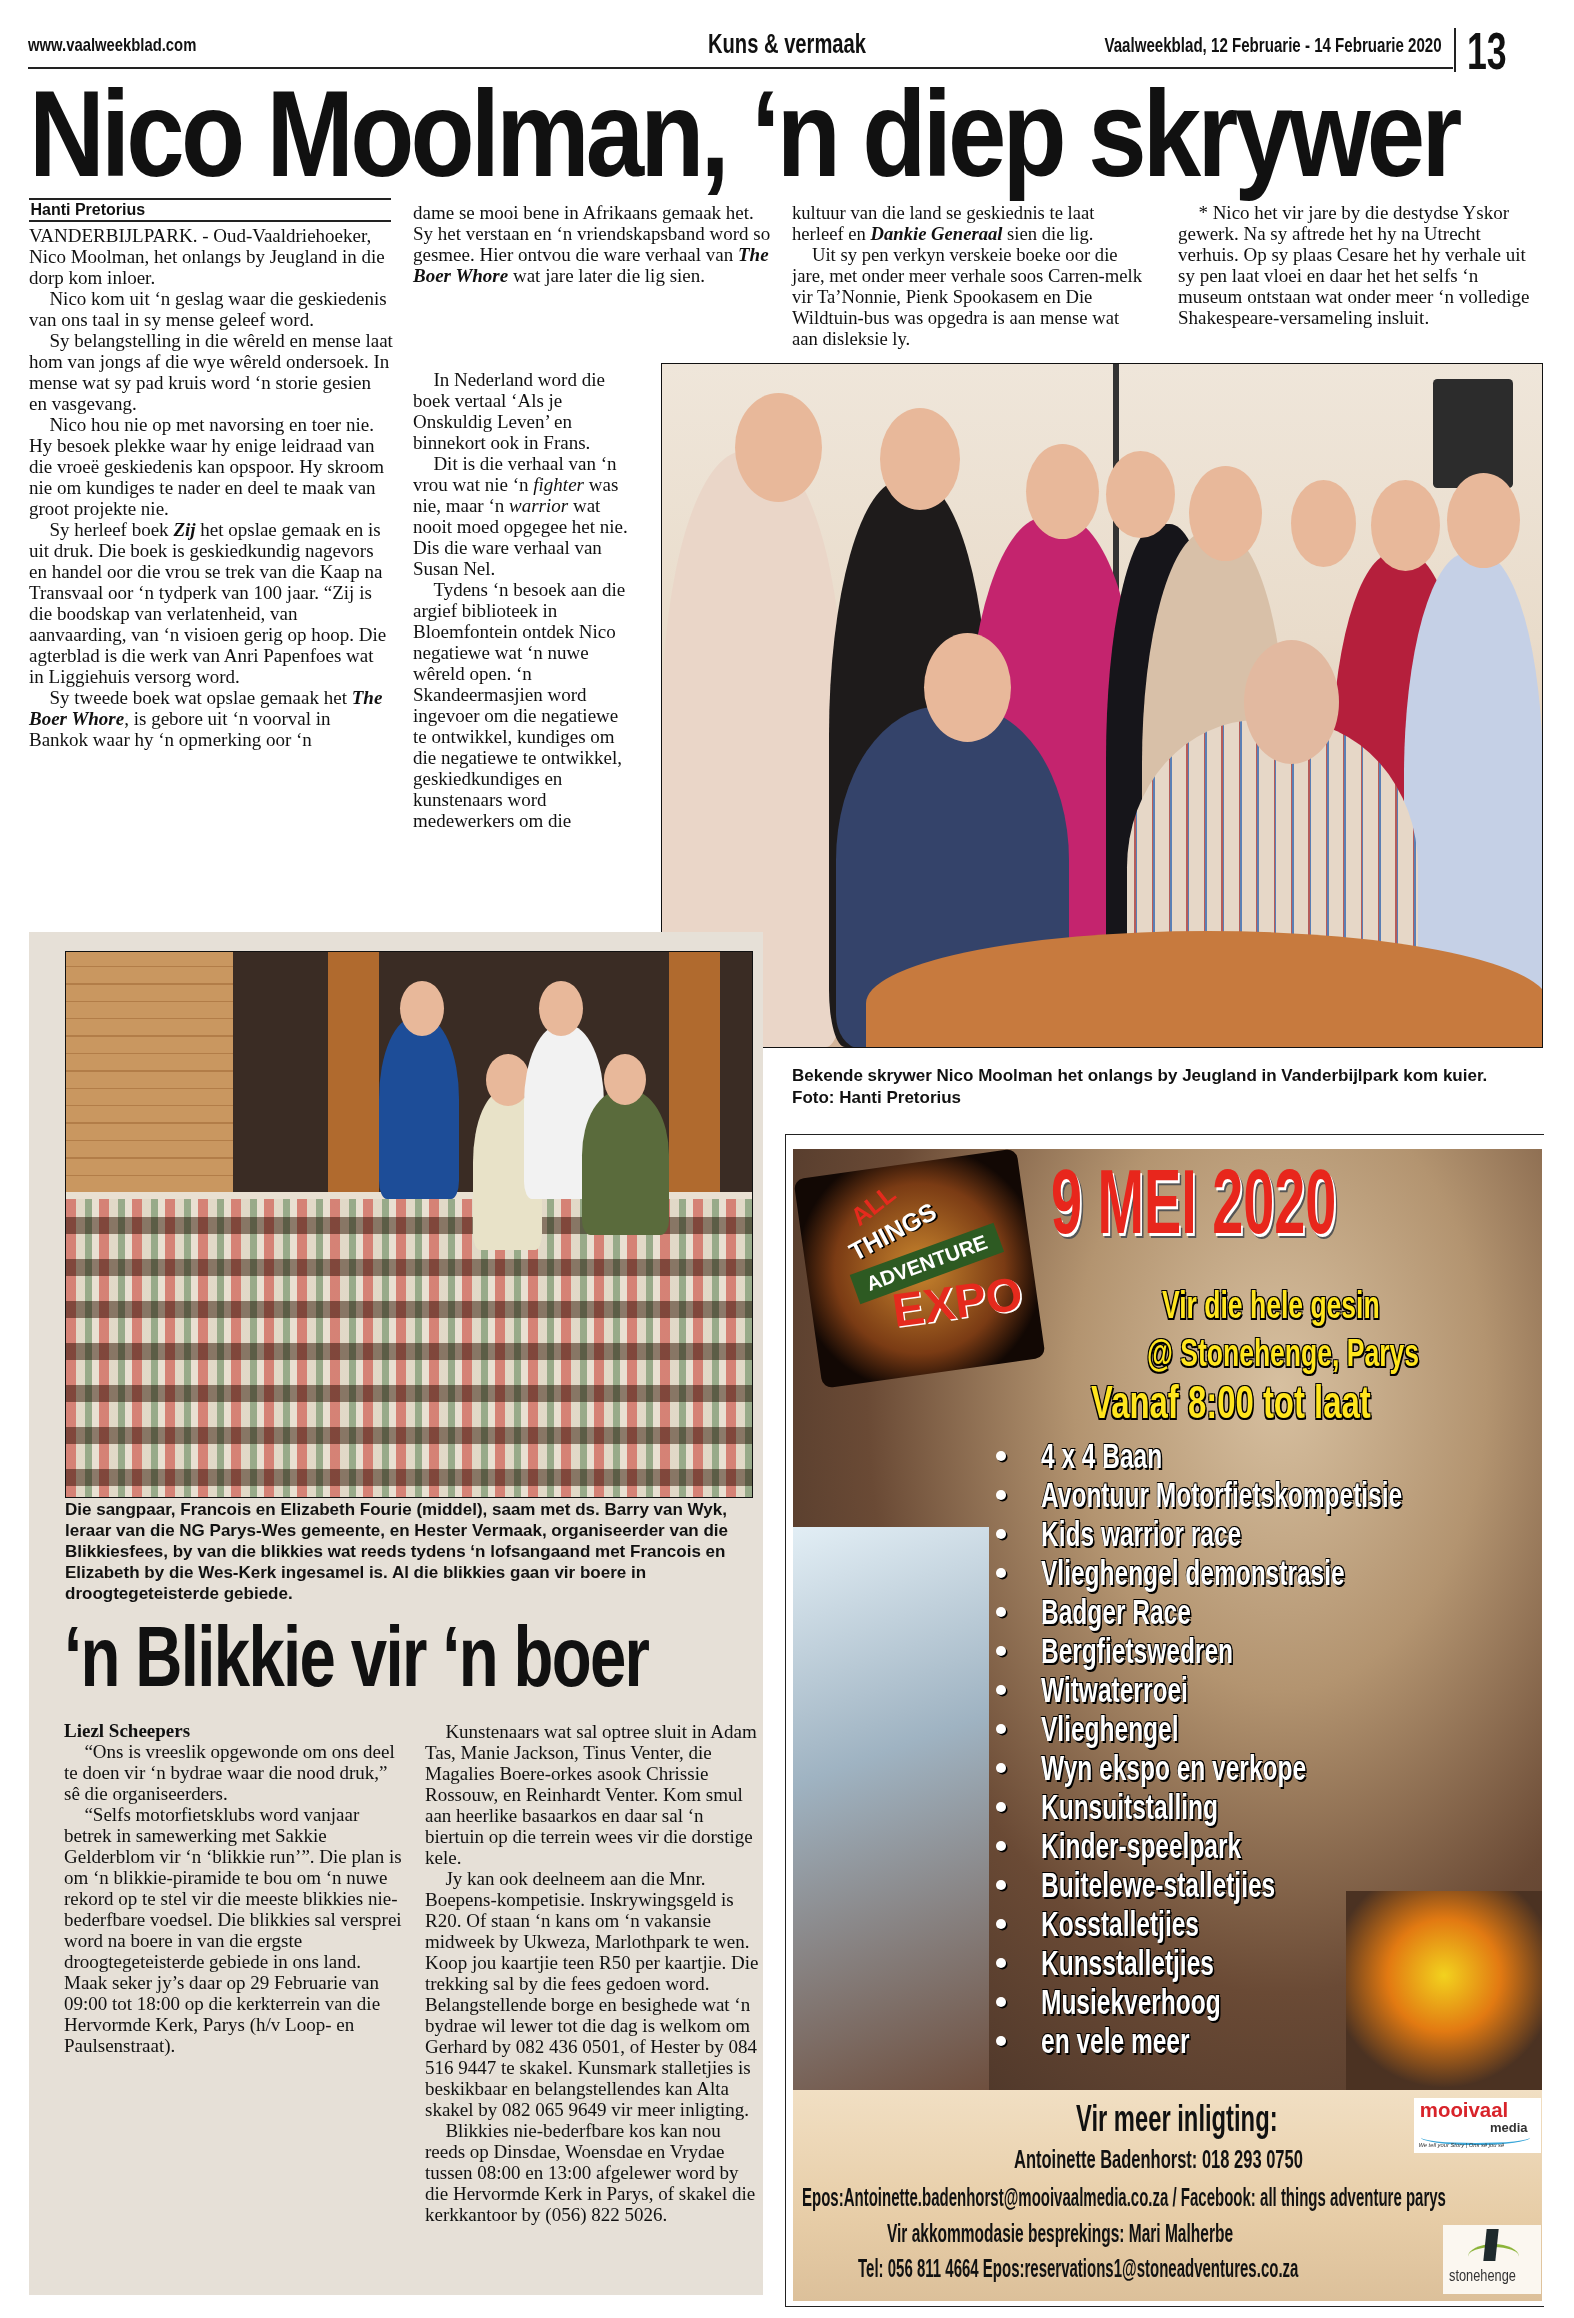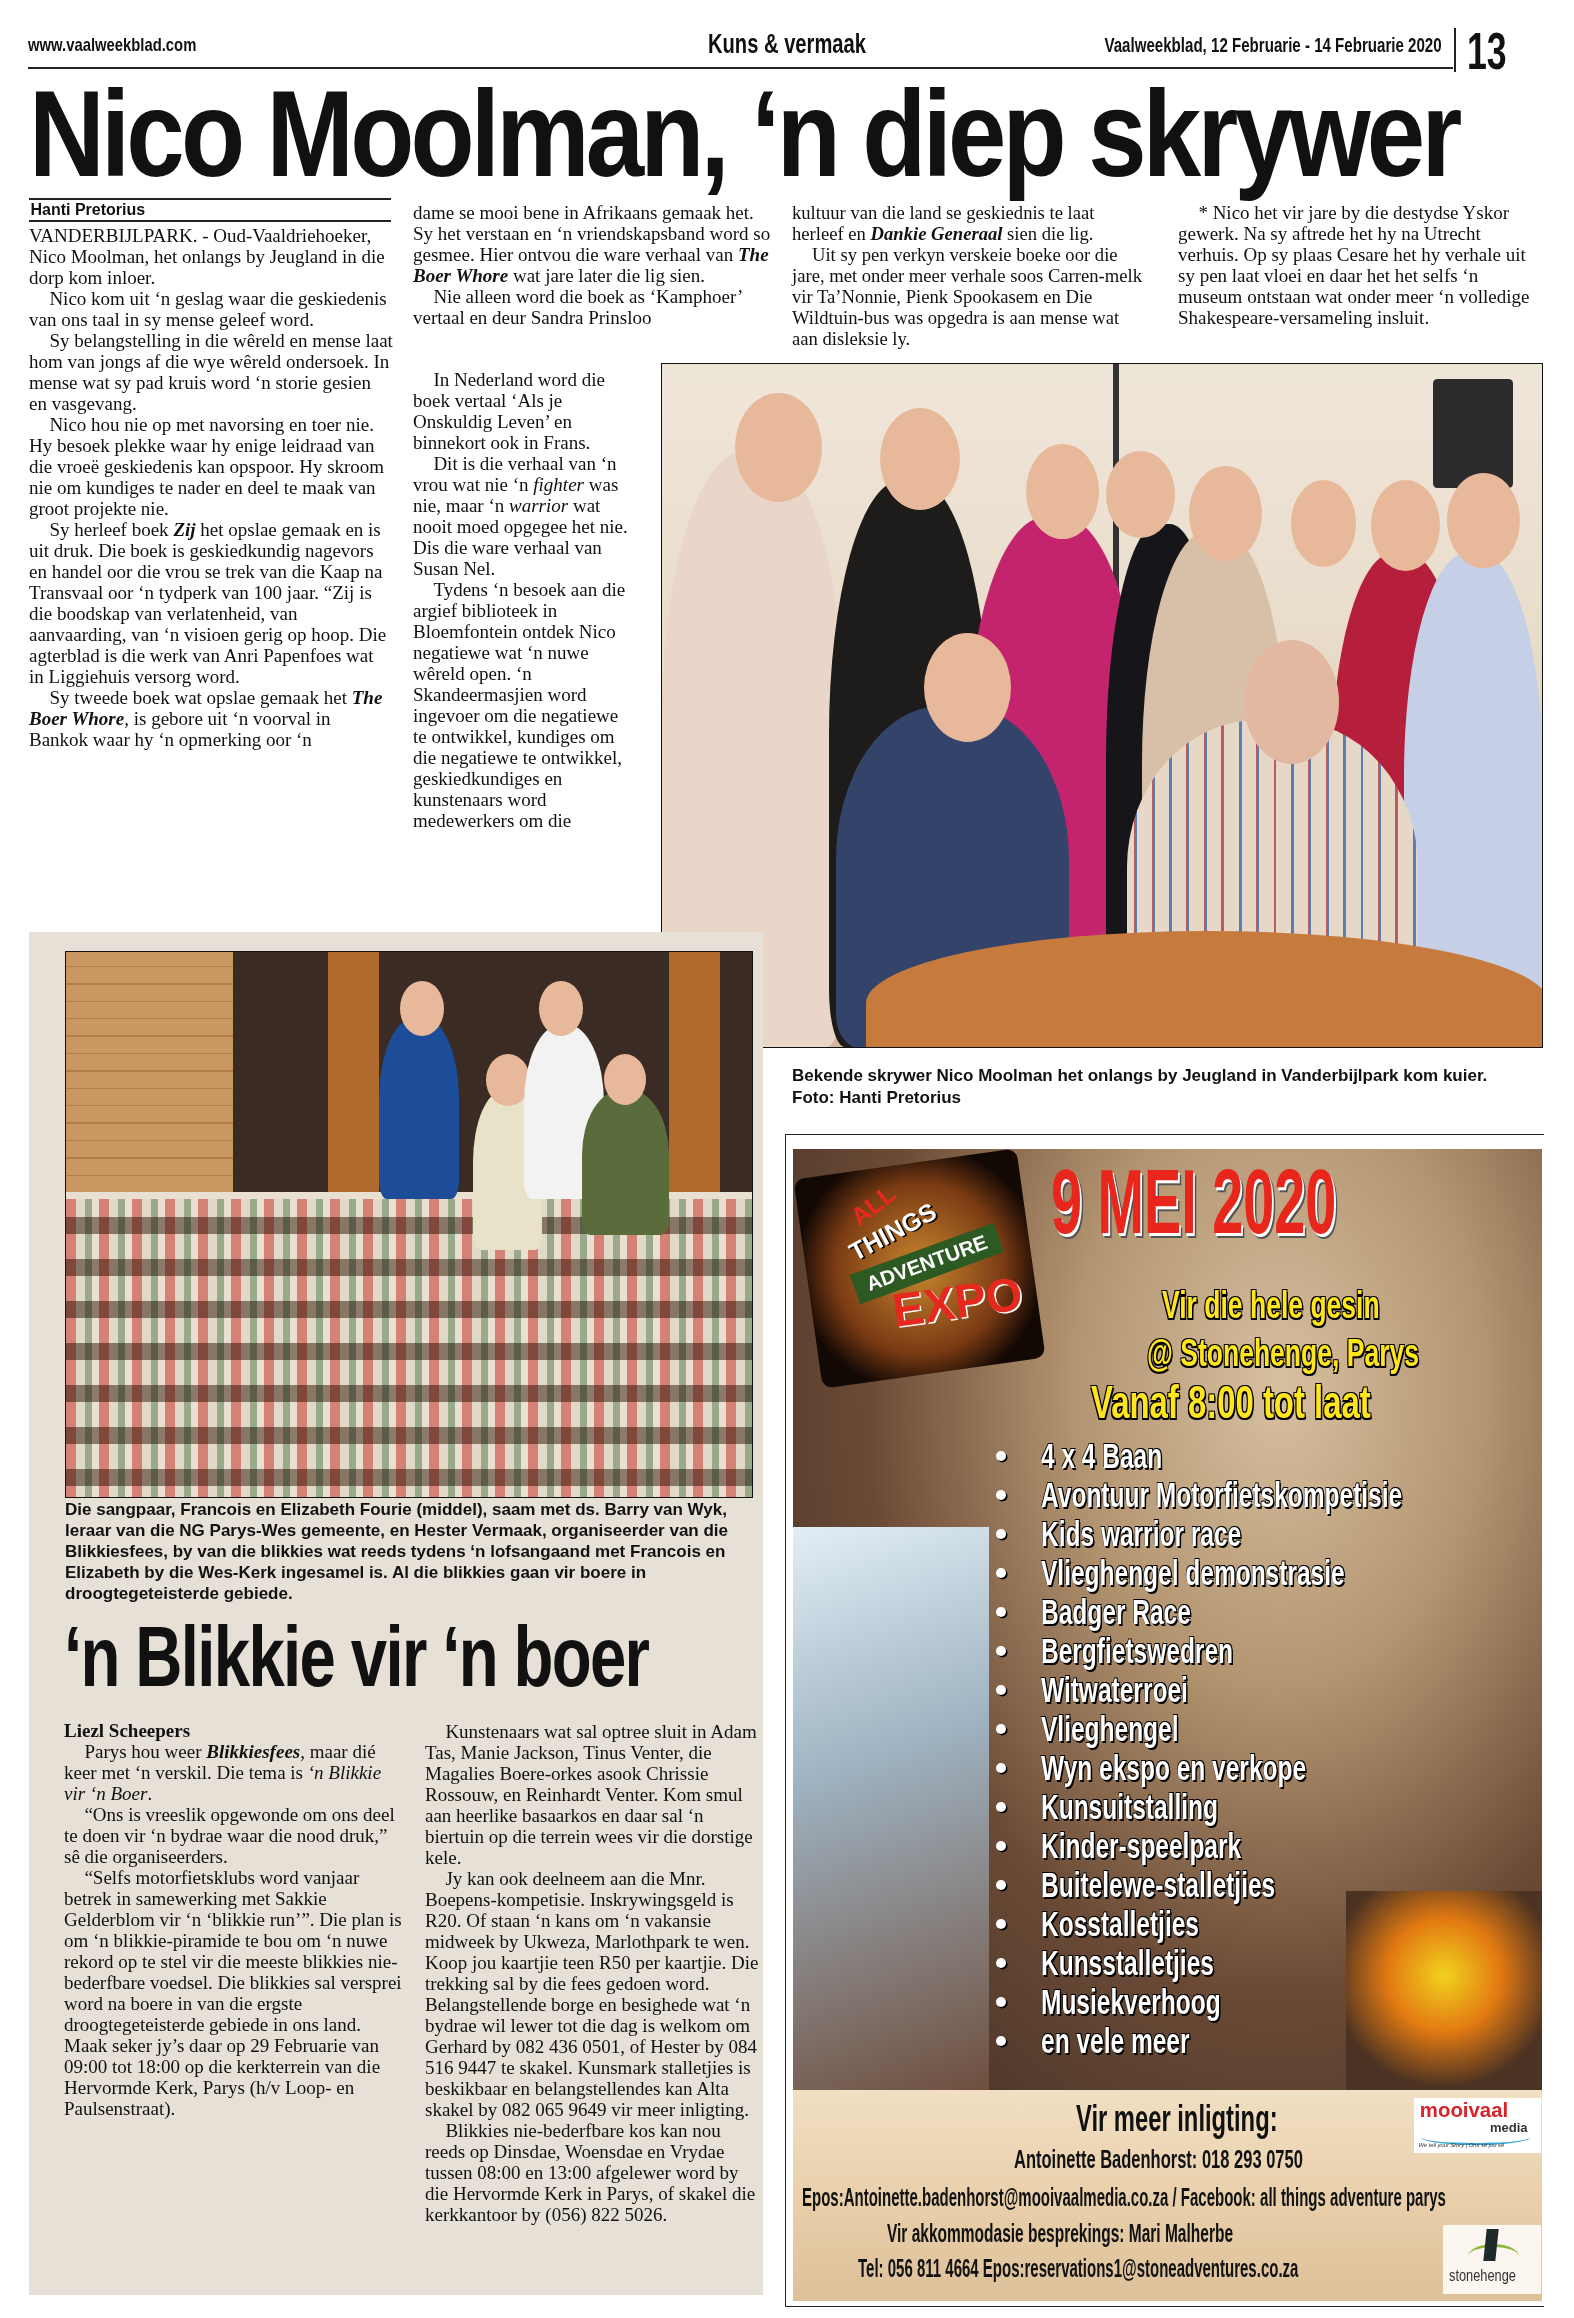--- a/index.html
+++ b/index.html
@@ -95,21 +95,20 @@
   <p class="noindent">VANDERBIJLPARK. - Oud-Vaaldriehoeker, Nico Moolman, het onlangs by Jeugland in die dorp kom inloer.</p>
   <p>Nico kom uit ‘n geslag waar die geskiedenis van ons taal in sy mense geleef word.</p>
   <p>Sy belangstelling in die wêreld en mense laat hom van jongs af die wye wêreld ondersoek. In mense wat sy pad kruis word ‘n storie gesien en vasgevang.</p>
   <p>Nico hou nie op met navorsing en toer nie. Hy besoek plekke waar hy enige leidraad van die vroeë geskiedenis kan opspoor. Hy skroom nie om kundiges te nader en deel te maak van groot projekte nie.</p>
   <p><span>Sy herleef boek </span><b><i>Zij</i></b><span> het opslae gemaak en is uit druk. Die boek is geskiedkundig nagevors en handel oor die vrou se trek van die Kaap na Transvaal oor ‘n tydperk van 100 jaar. “Zij is die boodskap van verlatenheid, van aanvaarding, van ‘n visioen gerig op hoop. Die agterblad is die werk van Anri Papenfoes wat in Liggiehuis versorg word.</span></p>
   <p><span>Sy tweede boek wat opslae gemaak het </span><b><i>The Boer Whore</i></b><span>, is gebore uit ‘n voorval in Bankok waar hy ‘n opmerking oor ‘n</span></p>
 </div>
 
 <div class="col col2">
   <p class="noindent"><span>dame se mooi bene in Afrikaans gemaak het. Sy het verstaan en ‘n vriendskapsband word so gesmee. Hier ontvou die ware verhaal van </span><b><i>The Boer Whore</i></b><span> wat jare later die lig sien.</span></p>
-  <p>Nie alleen word die boek as ‘Kamphoer’ vertaal en deur Sandra Prinsloo</p>
 </div>
 <div class="col col2-narrow">
   <p>In Nederland word die boek vertaal ‘Als je Onskuldig Leven’ en binnekort ook in Frans.</p>
   <p><span>Dit is die verhaal van ‘n vrou wat nie ‘n </span><i>fighter</i><span> was nie, maar ‘n </span><i>warrior</i><span> wat nooit moed opgegee het nie. Dis die ware verhaal van Susan Nel.</span></p>
   <p>Tydens ‘n besoek aan die argief biblioteek in Bloemfontein ontdek Nico negatiewe wat ‘n nuwe wêreld open. ‘n Skandeermasjien word ingevoer om die negatiewe te ontwikkel, kundiges om die negatiewe te ontwikkel, geskiedkundiges en kunstenaars word medewerkers om die</p>
 </div>
 
 <div class="col col3">
   <p class="noindent"><span>kultuur van die land se geskiednis te laat herleef en </span><b><i>Dankie Generaal</i></b><span> sien die lig.</span></p>
   <p>Uit sy pen verkyn verskeie boeke oor die jare, met onder meer verhale soos Carren-melk vir Ta’Nonnie, Pienk Spookasem en Die Wildtuin-bus was opgedra is aan mense wat aan disleksie ly.</p>
@@ -162,21 +161,20 @@
   <div class="fig" style="left:458px;top:73px;width:80px;height:174px;background:#f2f2f2;"></div>
   <div class="head" style="left:473px;top:29px;width:44px;height:55px;"></div>
   <div class="fig" style="left:516px;top:138px;width:87px;height:145px;background:#5a6b3c;"></div>
   <div class="head" style="left:538px;top:102px;width:42px;height:51px;"></div>
 </div>
 <div class="caption2">Die sangpaar, Francois en Elizabeth Fourie (middel), saam met ds. Barry van Wyk, leraar van die NG Parys-Wes gemeente, en Hester Vermaak, organiseerder van die Blikkiesfees, by van die blikkies wat reeds tydens ‘n lofsangaand met Francois en Elizabeth by die Wes-Kerk ingesamel is. Al die blikkies gaan vir boere in droogtegeteisterde gebiede.</div>
 <h2 class="headline-2" style="margin:0;">‘n Blikkie vir ‘n boer</h2>
 <div class="byline2">Liezl Scheepers</div>
 
 <div class="col col5">
-  <p><span>Parys hou weer </span><b><i>Blikkiesfees</i></b><span>, maar dié keer met ‘n verskil. Die tema is </span><i>‘n Blikkie vir ‘n Boer</i><span>.</span></p>
   <p>“Ons is vreeslik opgewonde om ons deel te doen vir ‘n bydrae waar die nood druk,” sê die organiseerders.</p>
   <p>“Selfs motorfietsklubs word vanjaar betrek in samewerking met Sakkie Gelderblom vir ‘n ‘blikkie run’”. Die plan is om ‘n blikkie-piramide te bou om ‘n nuwe rekord op te stel vir die meeste blikkies nie-bederfbare voedsel. Die blikkies sal versprei word na boere in van die ergste droogtegeteisterde gebiede in ons land. Maak seker jy’s daar op 29 Februarie van 09:00 tot 18:00 op die kerkterrein van die Hervormde Kerk, Parys (h/v Loop- en Paulsenstraat).</p>
 </div>
 <div class="col col6">
   <p>Kunstenaars wat sal optree sluit in Adam Tas, Manie Jackson, Tinus Venter, die Magalies Boere-orkes asook Chrissie Rossouw, en Reinhardt Venter. Kom smul aan heerlike basaarkos en daar sal ‘n biertuin op die terrein wees vir die dorstige kele.</p>
   <p>Jy kan ook deelneem aan die Mnr. Boepens-kompetisie. Inskrywingsgeld is R20. Of staan ‘n kans om ‘n vakansie midweek by Ukweza, Marlothpark te wen. Koop jou kaartjie teen R50 per kaartjie. Die trekking sal by die fees gedoen word. Belangstellende borge en besighede wat ‘n bydrae wil lewer tot die dag is welkom om Gerhard by 082 436 0501, of Hester by 084 516 9447 te skakel. Kunsmark stalletjies is beskikbaar en belangstellendes kan Alta skakel by 082 065 9649 vir meer inligting.</p>
   <p>Blikkies nie-bederfbare kos kan nou reeds op Dinsdae, Woensdae en Vrydae tussen 08:00 en 13:00 afgelewer word by die Hervormde Kerk in Parys, of skakel die kerkkantoor by (056) 822 5026.</p>
 </div>
 
 <div class="ad-frame"></div>

